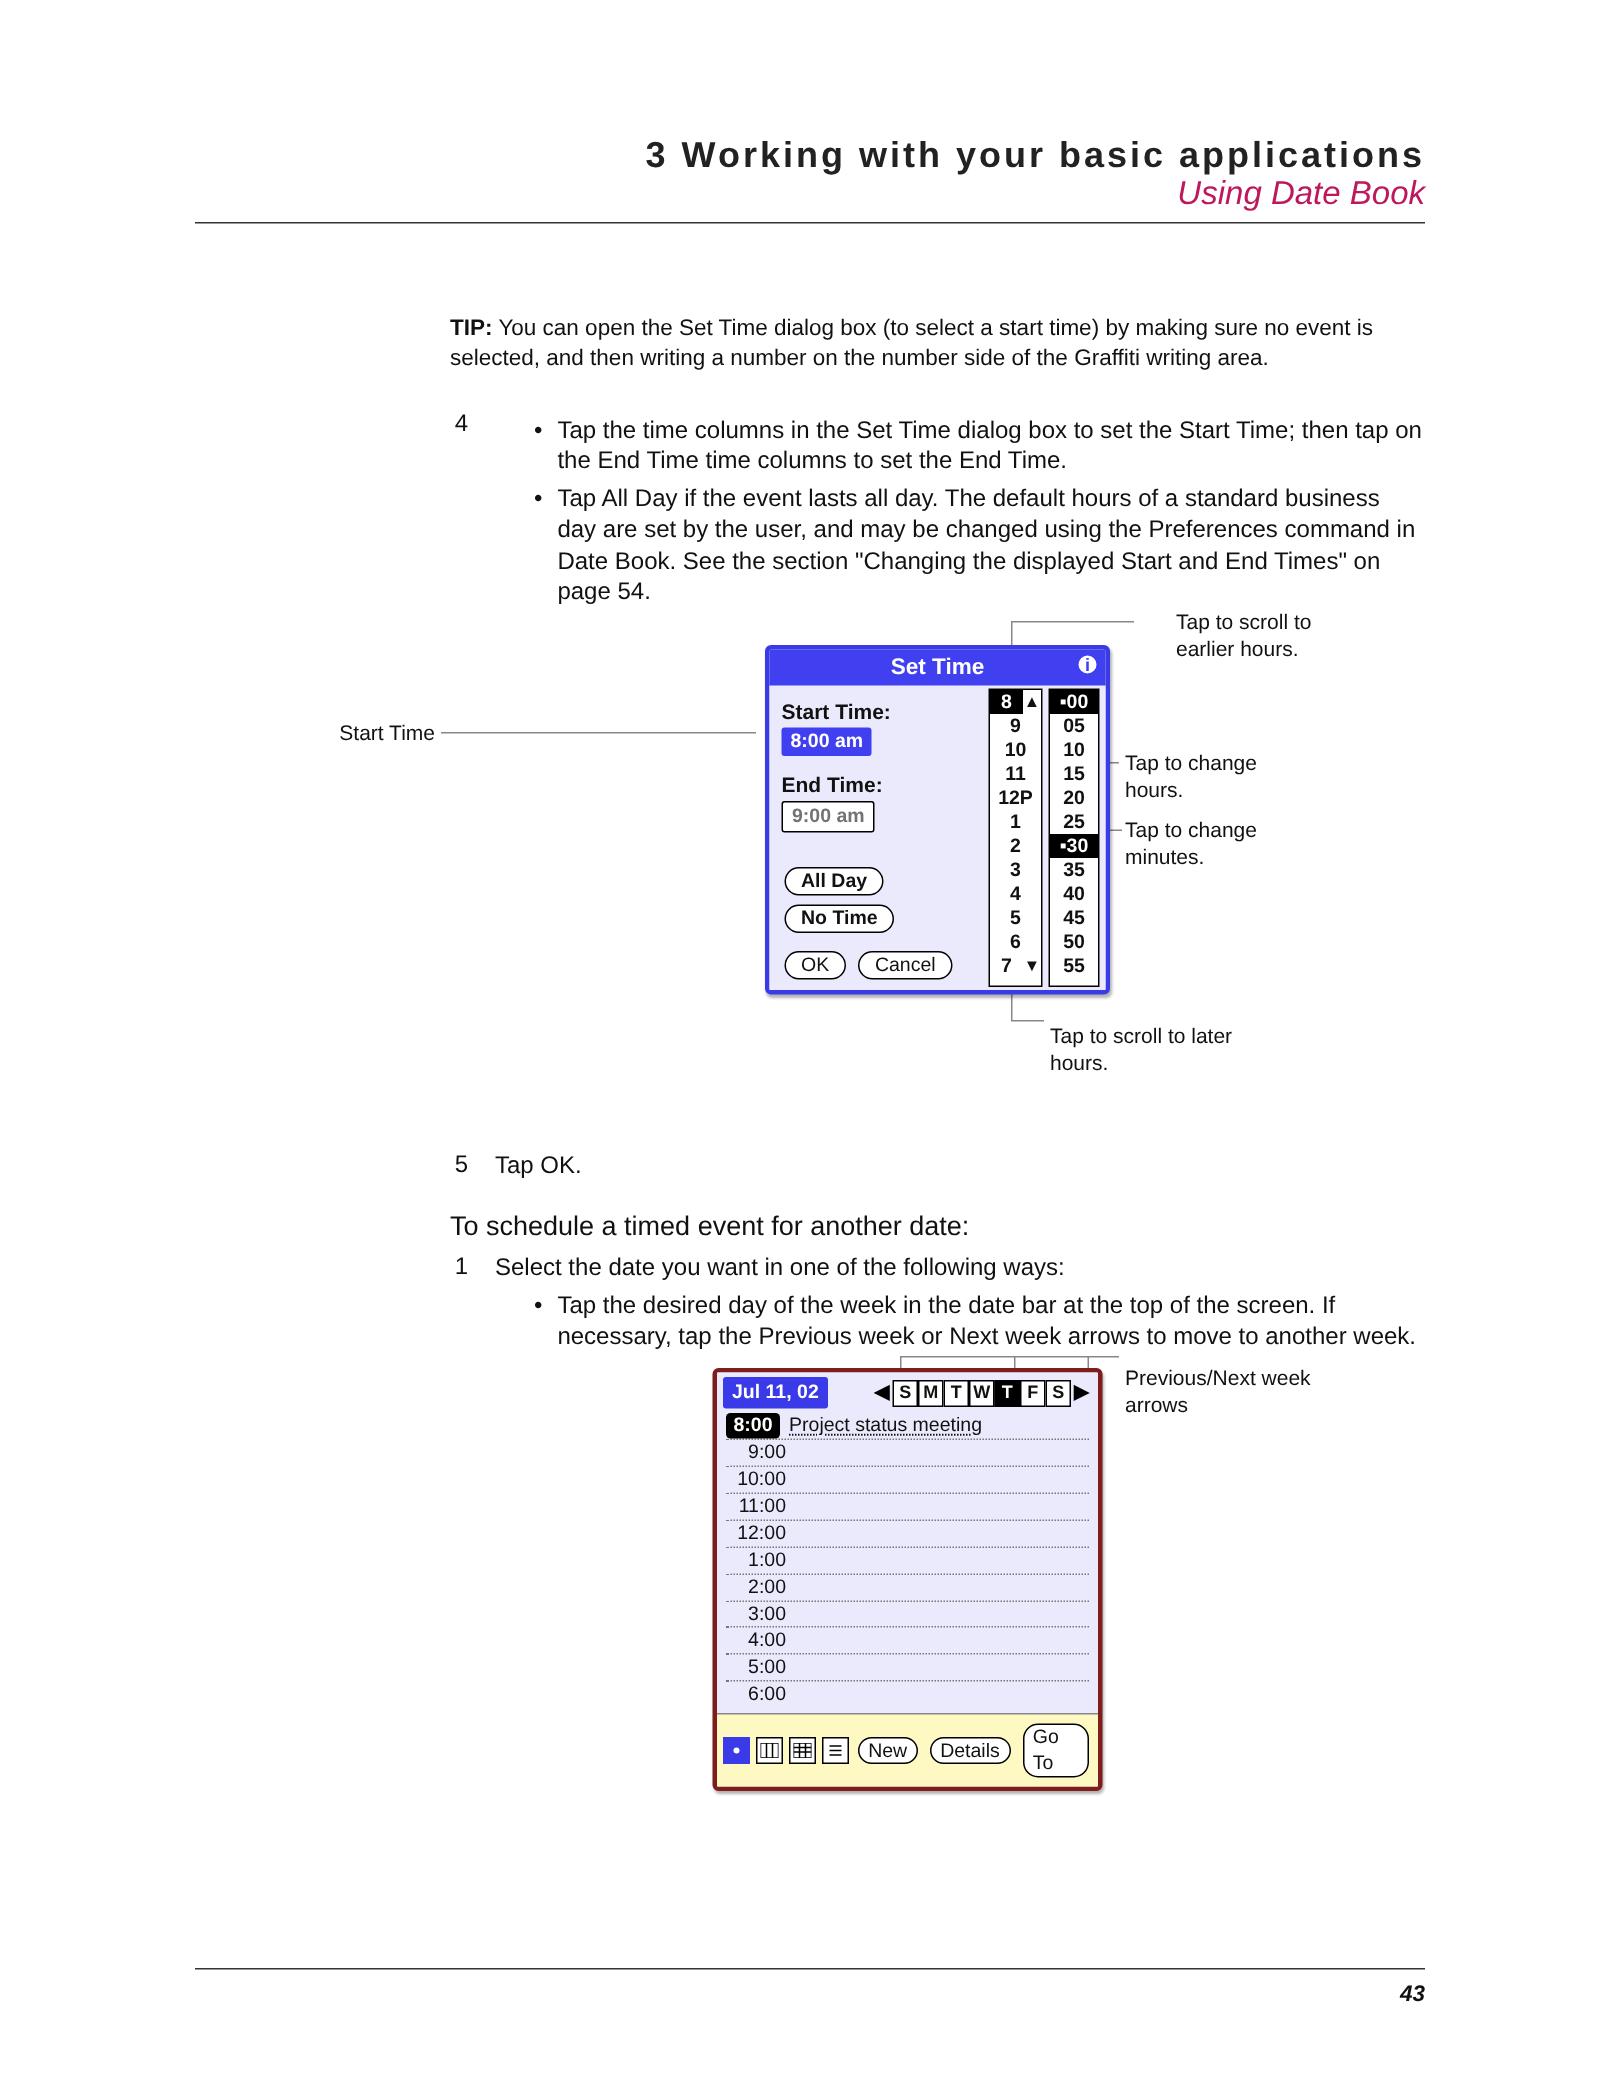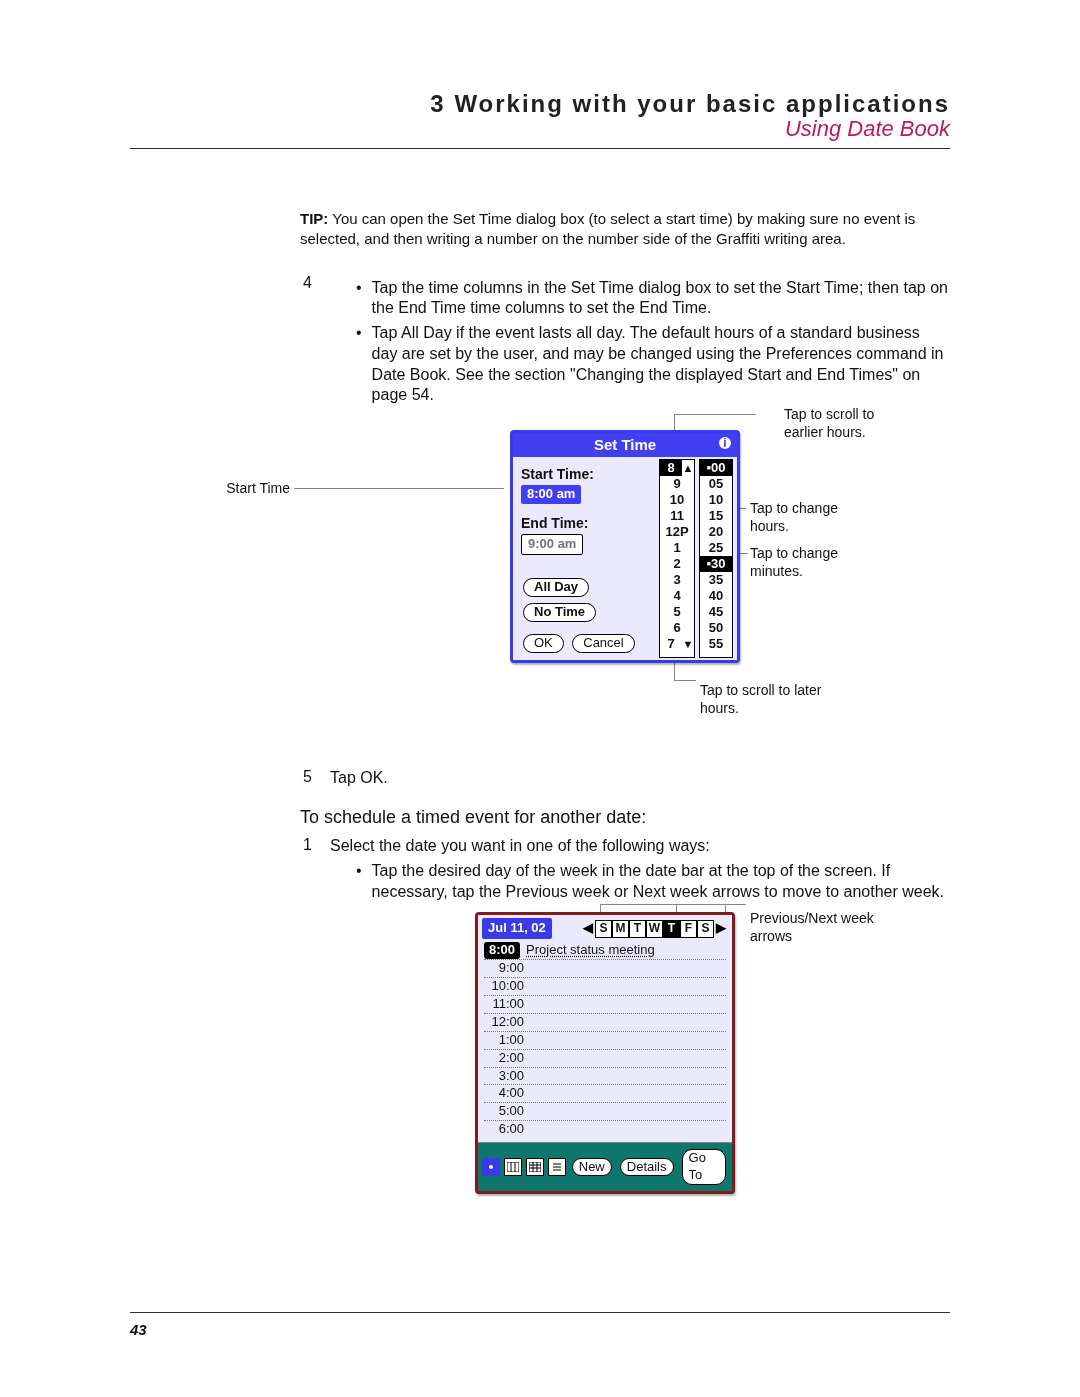--- a/index.html
+++ b/index.html
@@ -115,30 +115,30 @@
   .db-row { display: flex; align-items: center; gap: 6px; border-bottom: 1px dotted #777; }
   .db-row:last-child { border-bottom: none; }
   .db-time { width: 40px; text-align: right; font-size: 13px; }
   .db-time.sel {
     background: #000; color: #fff; border-radius: 3px; padding: 0 5px; width: auto;
     font-weight: 700;
   }
   .db-evt { text-decoration: underline dotted; font-size: 13px; }
   .db-bottom {
     display: flex; align-items: center; gap: 4px; padding: 3px 4px;
-    background: #0f766e; border-top: 1px solid #888; justify-content: space-between;
+    background: #fef9c3; border-top: 1px solid #888; justify-content: space-between;
   }
   .view-btn {
     width: 20px; height: 18px; border: 1px solid #000; background: #fff;
     display: inline-flex; align-items: center; justify-content: center;
   }
   .view-btn.sel { background: #3a3ae8; border-color: #3a3ae8; }
 
   .footer-hr { border: none; border-top: 1px solid #333; margin-top: 60px; }
-  .page-num { font-size: 15px; font-style: italic; font-weight: 600; margin-top: 4px; }
+  .page-num { text-align: right; font-size: 15px; font-style: italic; font-weight: 600; margin-top: 4px; }
 </style>
 </head>
 <body>
 
 <div class="page">
   <div class="header">
     <div class="header-title">3 Working with your basic applications</div>
     <div class="header-sub">Using Date Book</div>
   </div>
   <hr class="hr">

